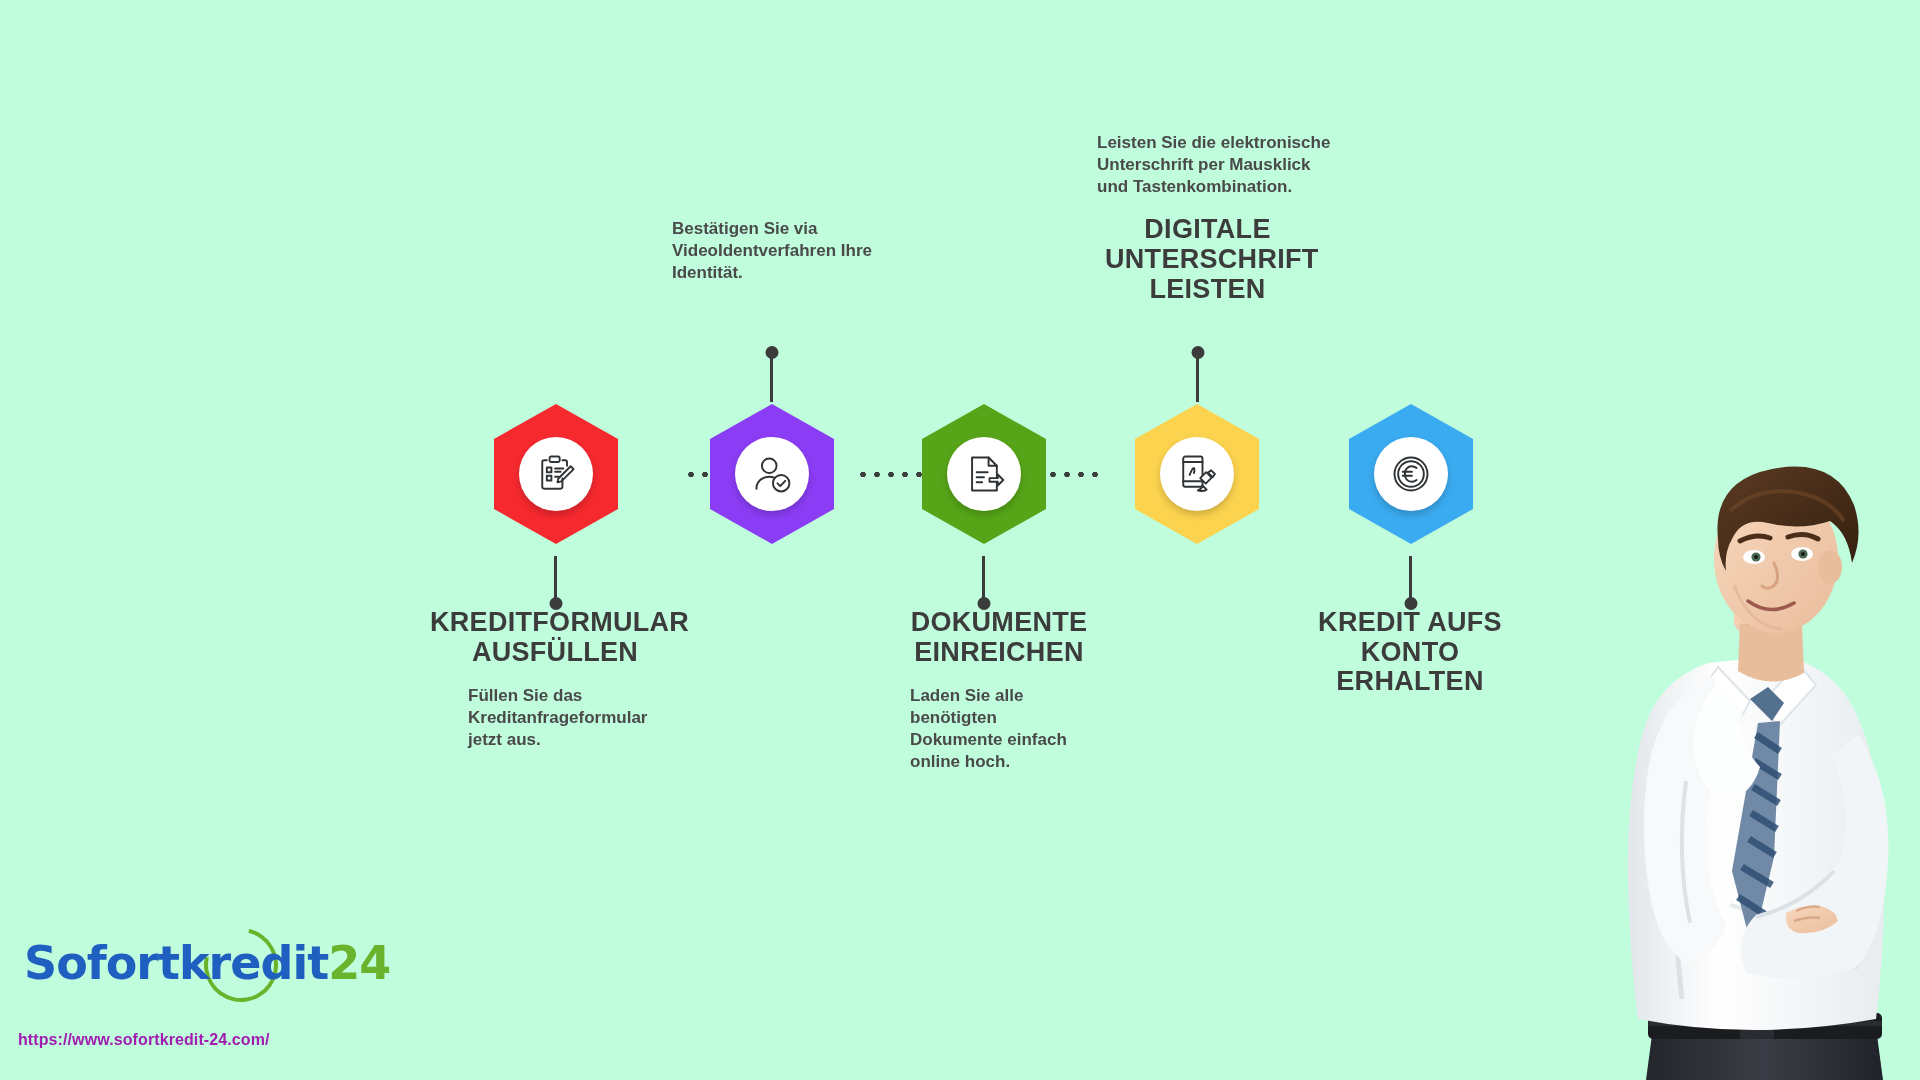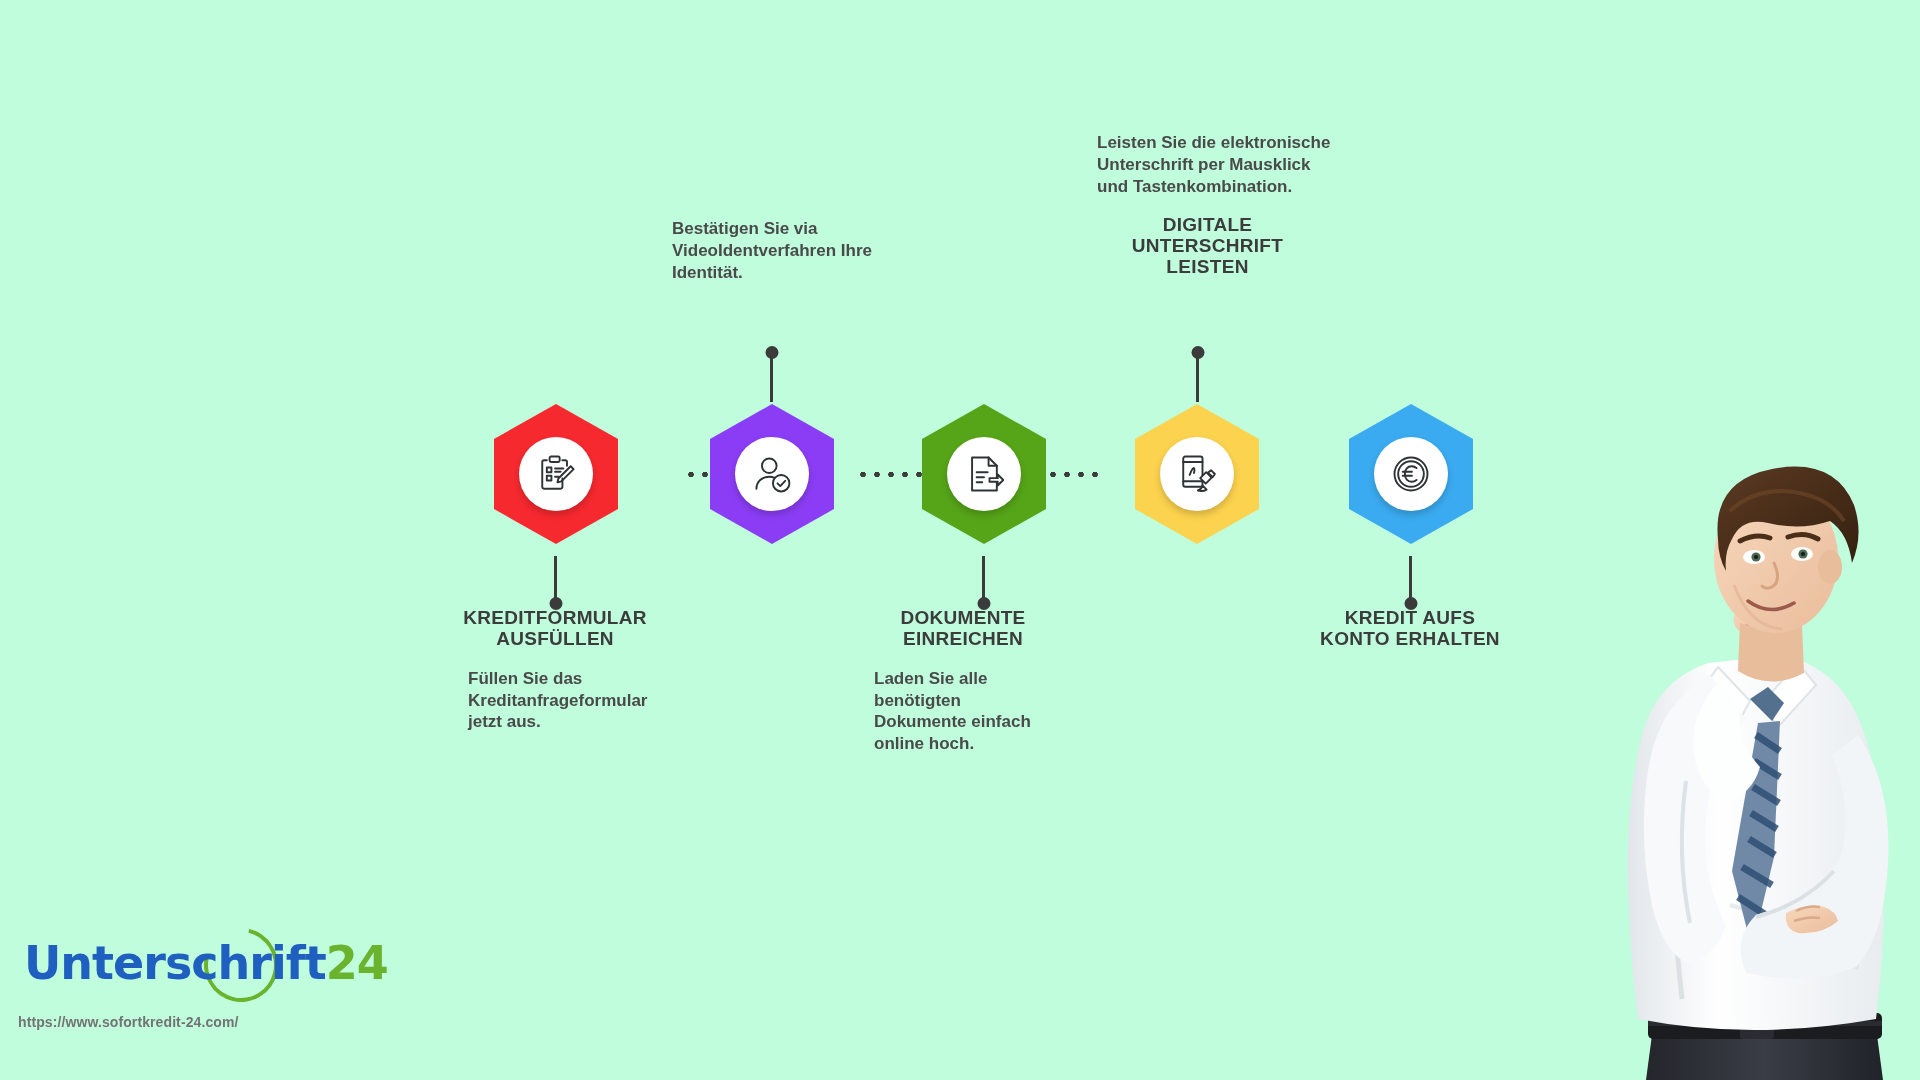--- a/index.html
+++ b/index.html
@@ -40,21 +40,21 @@
   .stem::after {
     content:""; position:absolute; left:50%; width:13px; height:13px;
     border-radius:50%; background:#3b3b3b; transform:translateX(-50%);
   }
   .stem.down::after { bottom:-6px; }
   .stem.up::after { top:-6px; }
 
   
   .blk { position:absolute; }
   .blk .title {
-    font-size:19px; font-weight:bold; letter-spacing:.3px;
+    font-size:27px; font-weight:bold; letter-spacing:.3px;
     color:#3c3c3c; line-height:1.10; text-align:center;
   }
   .blk .desc {
     font-size:17px; color:#4a4a4a; line-height:1.28;font-weight:bold;
   }
   .blk.above .desc { margin-bottom:18px; }
   .blk.below .desc { margin-top:18px; }
 
   
   #logo-area { position:absolute; left:18px; top:930px; width:330px; }
@@ -66,22 +66,22 @@
   }
   .logo-sofort { color:#1f5fbf; }
   .logo-24 { color:#69b32d; }
   .logo-ring {
     position:absolute; left:186px; top:-2px; width:74px; height:74px;
     border:4px solid #69b32d; border-radius:50%;
     border-top-color:transparent;
     transform:rotate(-32deg);
   }
   #site-url {
-    font-size:14px; font-weight:bold; color:#737373;
-    margin-top:6px; letter-spacing:.1px;
+    font-size:16px; font-weight:bold; color:#a21caf;
+    margin-top:23px; letter-spacing:.1px;
   }
 
   
   #person { position:absolute; right:-10px; bottom:0; width:340px; height:645px; }
 </style>
 </head>
 <body style="background: rgb(191, 253, 221);">
 
 <div id="stage">
 
@@ -178,39 +178,39 @@
 
   <div class="blk below" style="left:430px; top:608px; width:250px;">
     <div class="title">KREDITFORMULAR AUSFÜLLEN</div>
     <div class="desc" style="width:210px; margin-left:38px;">Füllen Sie das Kreditanfrageformular jetzt aus.</div>
   </div>
 
   <div class="blk above" style="left:672px; top:180px; width:240px;margin-top:38px;">
     <div class="desc" style="width:225px;">Bestätigen Sie via VideoIdentverfahren Ihre Identität.</div>
   </div>
 
-  <div class="blk below" style="left:858px; top:608px; width:210px;">
+  <div class="blk below" style="left:894px; top:608px; width:210px;">
     <div class="title">DOKUMENTE EINREICHEN</div>
     <div class="desc" style="width:180px; margin-left:16px;">Laden Sie alle benötigten Dokumente einfach online hoch.</div>
   </div>
 
   <div class="blk above" style="left:1097px; top:132px; width:245px;">
     <div class="desc" style="width:240px;">Leisten Sie die elektronische Unterschrift per Mausklick und Tastenkombination.</div>
     <div class="title" style="width:205px; margin-left:8px;">DIGITALE UNTERSCHRIFT LEISTEN</div>
   </div>
 
   <div class="blk below" style="left:1310px; top:608px; width:200px;">
     <div class="title">KREDIT AUFS KONTO ERHALTEN</div>
   </div>
 
   <div id="logo-area">
     <div class="logo-wrap">
       <div class="logo-ring"></div>
       <div class="logo-text">
-        <span class="logo-sofort">Unterschrift</span><span class="logo-24">24</span>
+        <span class="logo-sofort">Sofortkredit</span><span class="logo-24">24</span>
       </div>
     </div>
     <div id="site-url">https://www.sofortkredit-24.com/</div>
   </div>
 
   <div id="person">
     <svg width="340" height="645" viewBox="0 0 340 645" xmlns="http://www.w3.org/2000/svg">
       <defs>
         <linearGradient id="shirtG" x1="0" y1="0" x2="1" y2="0">
           <stop offset="0%" stop-color="#e2e6ea"></stop>

